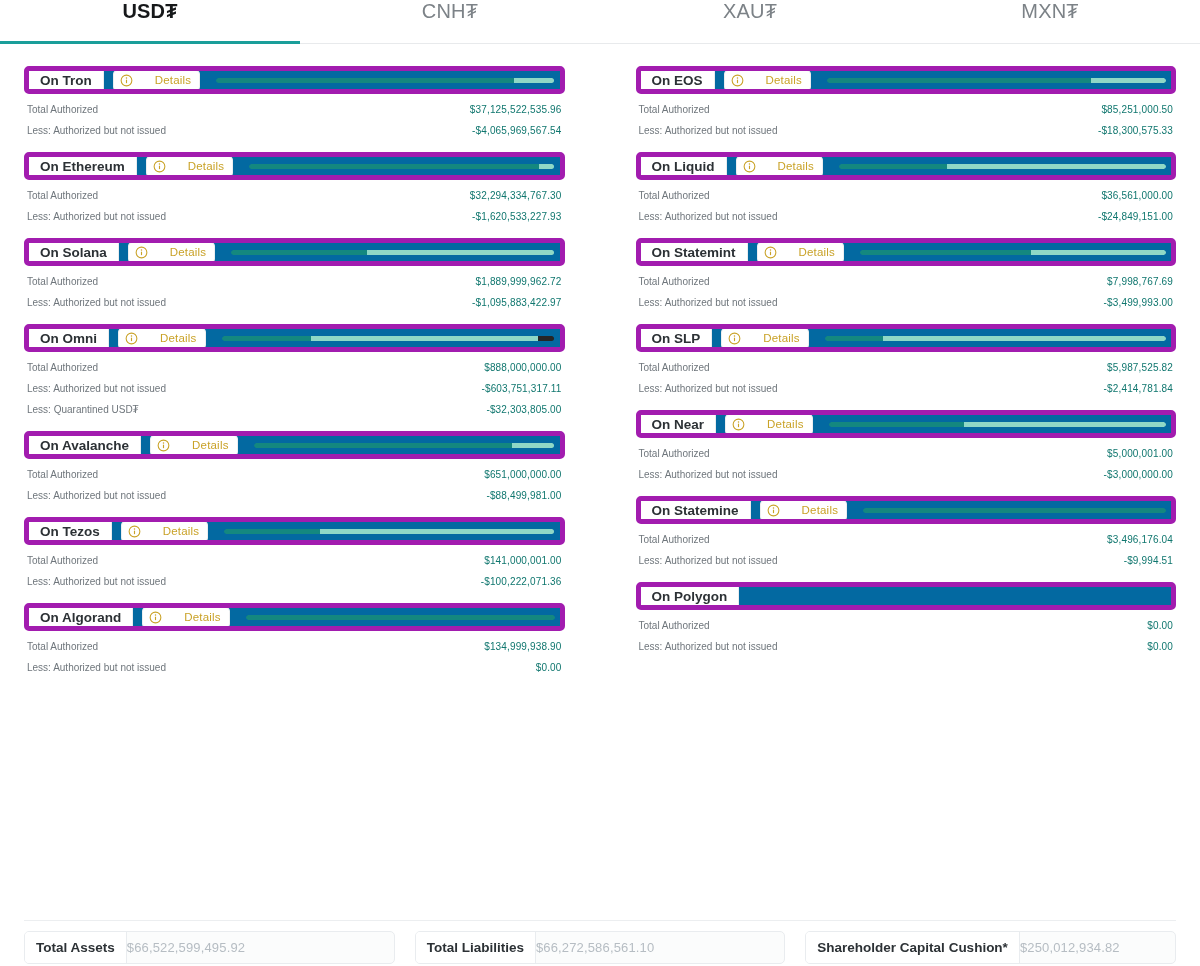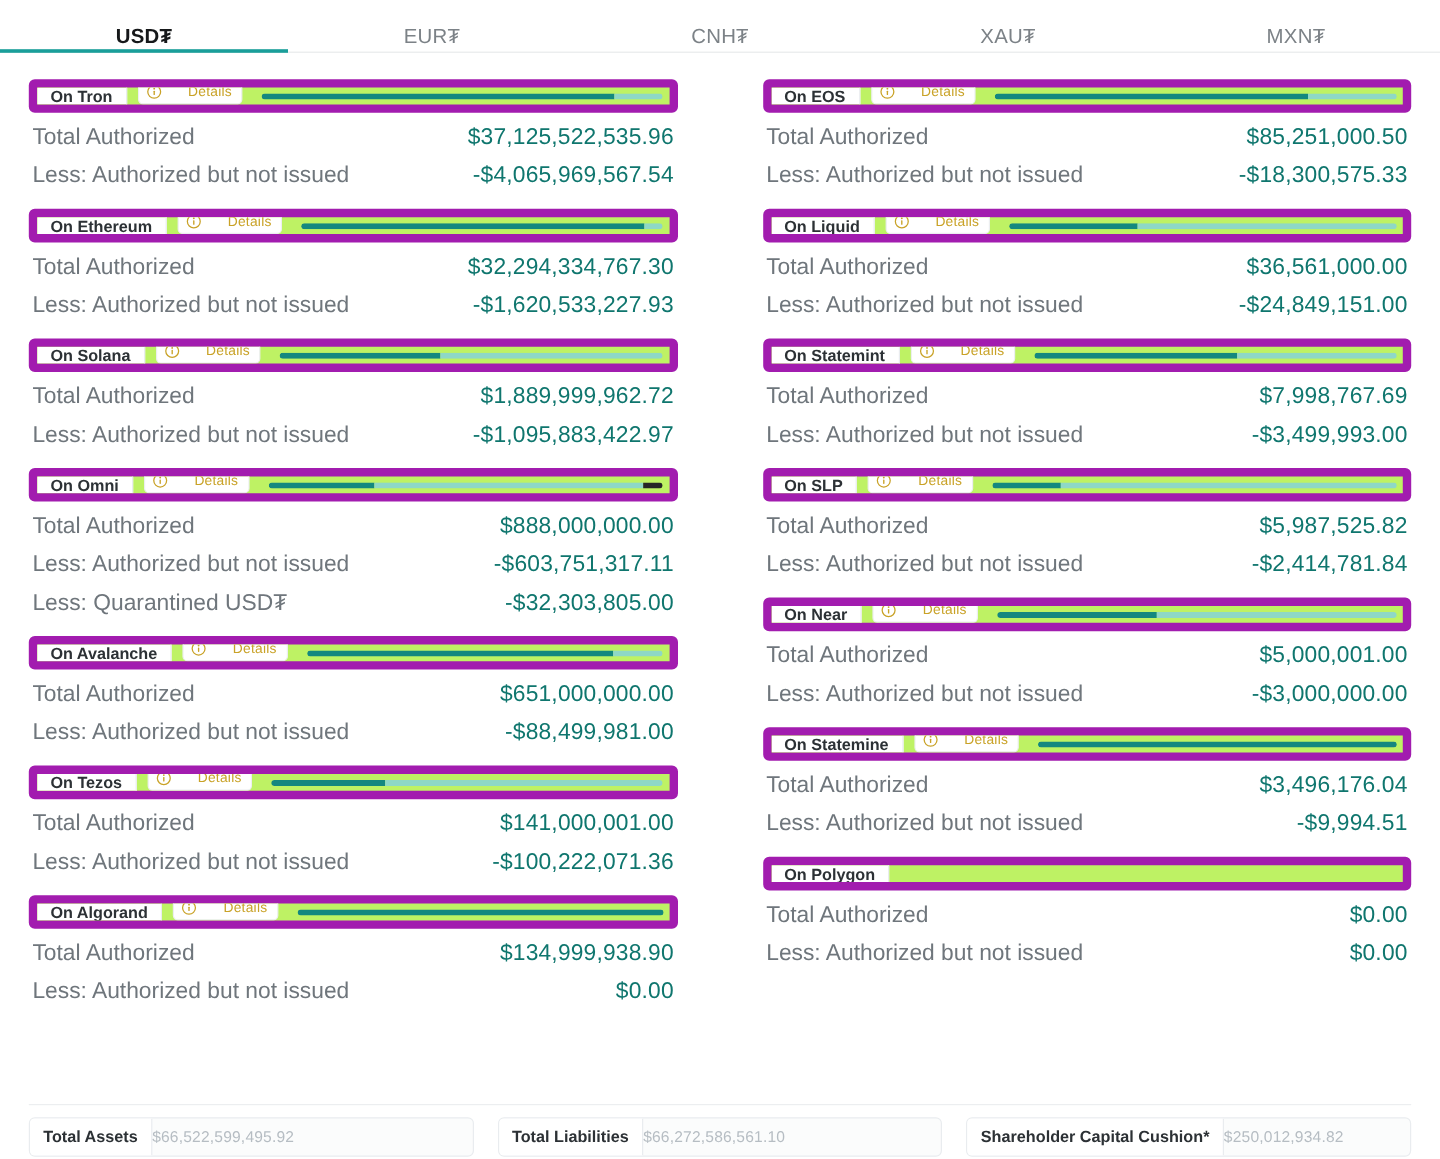--- a/index.html
+++ b/index.html
@@ -16,23 +16,23 @@
   .tabbar {
     display: flex;
     width: 1200px;
     height: 44px;
     border-bottom: 1px solid #e8eaec;
     background: #ffffff;
   }
   .tab {
     flex: 1 1 0;
     display: flex;
-    align-items: flex-end;
+    align-items: flex-start;
     justify-content: center;
-    font-size: 17px;
+    font-size: 20px;
     color: #7c8287;
     letter-spacing: .2px;
     position: relative;
     cursor: pointer;
     padding-bottom: 2px;
   }
   .tab.active {
     color: #16181a;
     font-weight: bold;
   }
@@ -55,25 +55,25 @@
     width: 541px;
     display: flex;
     flex-direction: column;
   }
 
   
   .chain { margin-bottom: 16px; }
 
   .chain-head {
     height: 28px;
-    border: 7px solid #a21caf;
+    border: 5px solid #a21caf;
     border-radius: 5px;
-    background: #bef264;
-    display: flex;
-    align-items: flex-end;
+    background: #0369a1;
+    display: flex;
+    align-items: center;
     overflow: hidden;
   }
   .chain-name {
     height: 100%;
     display: flex;
     align-items: center;
     padding: 0 11px;
     font-size: 13.5px;
     font-weight: bold;
     color: #2c3135;
@@ -121,21 +121,21 @@
   .seg-quar  { background: #262626; }
   .bar > :last-child { border-radius: 0 3px 3px 0; }
   .bar > :only-child { border-radius: 3px; }
 
   
   .row {
     display: flex;
     justify-content: space-between;
     align-items: baseline;
     padding: 10px 3px 0 3px;
-    font-size: 19px;
+    font-size: 10px;
   }
   .row .k { color: #6f767c; }
   .row .v { color: #0f766e; letter-spacing: .15px; }
 
   
   .totals {
     position: absolute;
     left: 24px;
     top: 920px;
     width: 1152px;
@@ -176,23 +176,20 @@
   }
 </style>
 </head>
 <body>
 
 <div class="tabbar" id="tabbar">
     <div class="tab active">
       <span>USD₮</span>
     </div>
     <div class="tab">
-      <span>EUR₮</span>
-    </div>
-    <div class="tab">
       <span>CNH₮</span>
     </div>
     <div class="tab">
       <span>XAU₮</span>
     </div>
     <div class="tab">
       <span>MXN₮</span>
     </div>
   </div>
 

